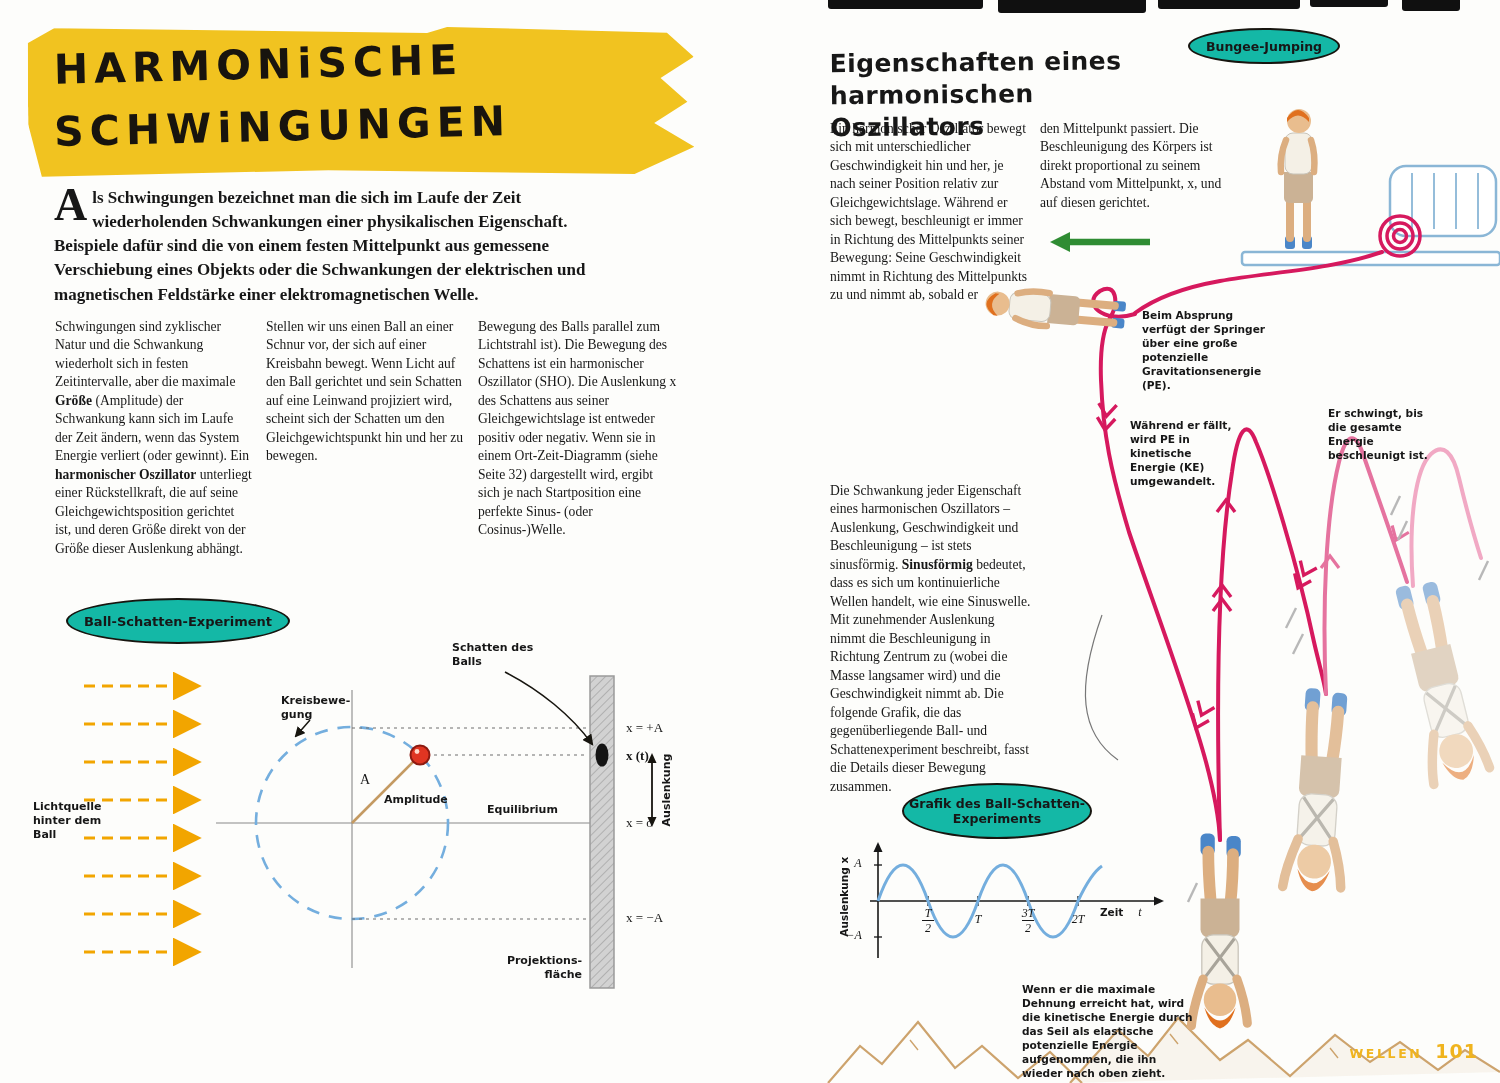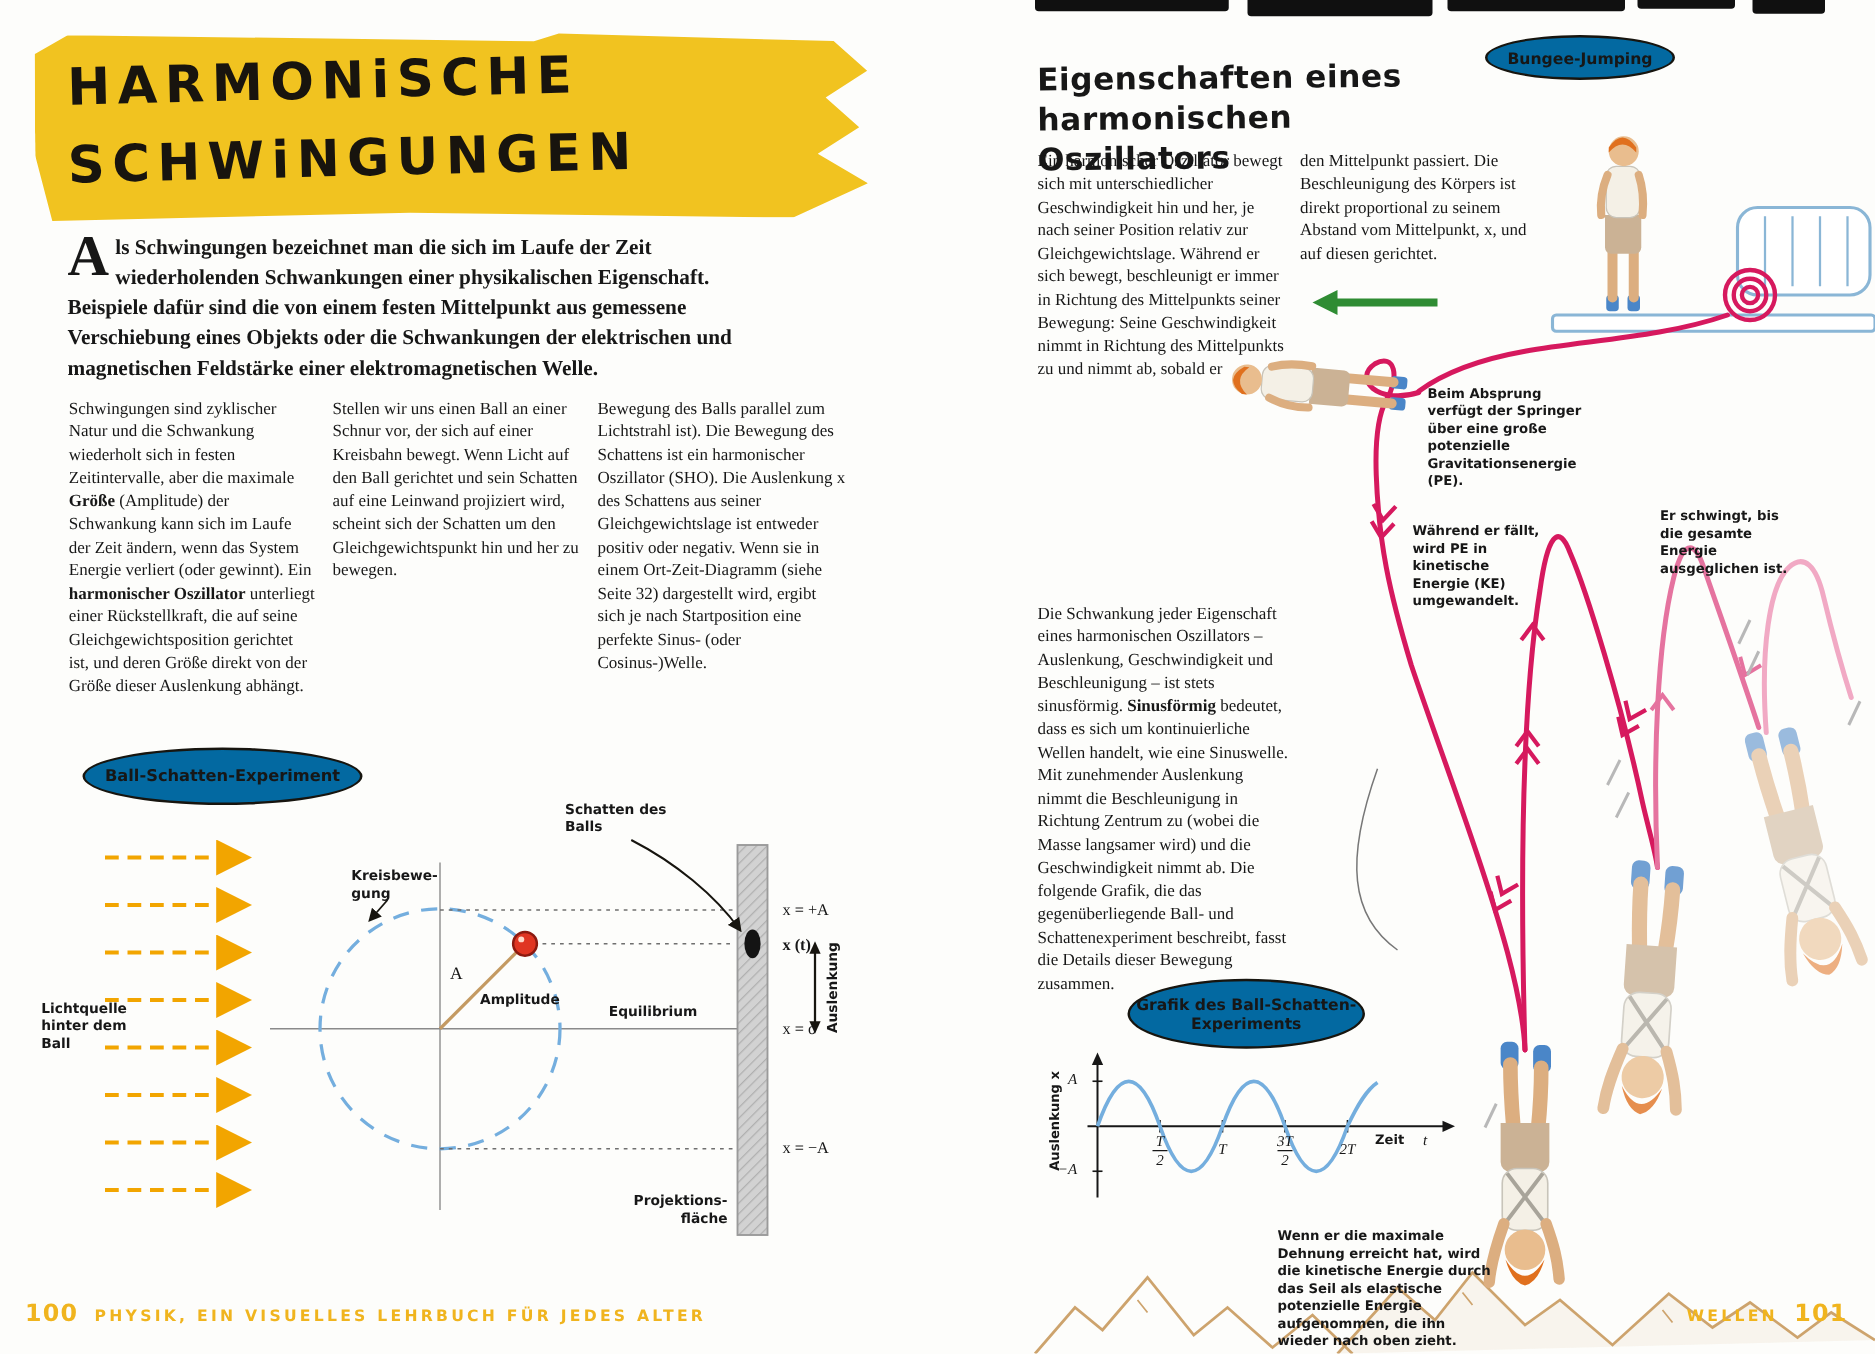--- a/index.html
+++ b/index.html
@@ -25,21 +25,21 @@
   .body-col{position:absolute;font-size:13.6px;line-height:1.36;z-index:2}
   .body-col p{margin:0 0 17px}
   .b{font-weight:bold}
 
   .hand{position:absolute;font-family:"DejaVu Sans",sans-serif;font-weight:bold;font-size:11px;
       line-height:1.28;white-space:pre-line;z-index:4}
   .anno{position:absolute;font-family:"DejaVu Sans",sans-serif;font-weight:bold;font-size:10.6px;
       line-height:1.33;z-index:6}
   .serif-it{position:absolute;font-family:"Liberation Serif",serif;font-size:13px;z-index:4}
 
-  .bubble{position:absolute;border:2.5px solid #17150f;border-radius:50%;background:#0369a1;
+  .bubble{position:absolute;border:2.5px solid #17150f;border-radius:50%;background:#14b8a6;
       display:flex;align-items:center;justify-content:center;text-align:center;
       font-family:"DejaVu Sans",sans-serif;font-weight:bold;white-space:pre-line;z-index:5}
 
   .r-heading{position:absolute;left:80px;top:46px;width:440px;font-family:"DejaVu Sans",sans-serif;
       font-weight:bold;font-size:25px;line-height:1.28;white-space:pre-line;
       transform:rotate(-0.6deg);letter-spacing:0.4px;z-index:2}
 
   .rot-left{transform:rotate(-90deg)}
   .tick{position:absolute;font-family:"Liberation Serif",serif;font-style:italic;font-size:12px;
       text-align:center;z-index:4}
@@ -148,24 +148,20 @@
   <div class="hand" style="left:384px;top:793px;width:80px">Amplitude</div>
   <div class="hand" style="left:487px;top:803px;width:90px">Equilibrium</div>
   <div class="serif-it" style="left:626px;top:720px">x = +A</div>
   <div class="serif-it" style="left:626px;top:748px;font-weight:bold">x (t)</div>
   <div class="serif-it" style="left:626px;top:815px">x = o</div>
   <div class="serif-it" style="left:626px;top:910px">x = −A</div>
   <div class="hand rot-left" style="left:621px;top:783px;width:92px;text-align:center">Auslenkung</div>
   <div class="hand" style="left:498px;top:954px;width:84px;text-align:right">Projektions-
 fläche</div>
 
-  <div class="footer" style="left:20px">
-    <span class="num">100</span>
-    <span class="txt">PHYSIK, EIN VISUELLES LEHRBUCH FÜR JEDES ALTER</span>
-  </div>
 </div>
 
 <div class="page" id="page-right">
 
   <div>
     <div class="edge-mark" style="left:78px;width:155px;height:9px"></div>
     <div class="edge-mark" style="left:248px;width:148px;height:13px"></div>
     <div class="edge-mark" style="left:408px;width:142px;height:9px"></div>
     <div class="edge-mark" style="left:560px;width:78px;height:7px"></div>
     <div class="edge-mark" style="left:652px;width:58px;height:11px"></div>
@@ -310,21 +306,21 @@
         <line x1="328" y1="896" x2="328" y2="906"></line>
         <line x1="124" y1="865" x2="132" y2="865"></line>
         <line x1="124" y1="937" x2="132" y2="937"></line>
       </g>
       <path d="M 128,901 Q 153,829 178,901 T 228,901 T 278,901 T 328,901 C 336,884 343,872 352,866" fill="none" stroke="#74aede" stroke-width="3"></path>
     </g>
   </svg>
 
   <div class="anno" style="left:392px;top:308px;width:138px">Beim Absprung verfügt der Springer über eine große potenzielle Gravitationsenergie (PE).</div>
   <div class="anno" style="left:380px;top:418px;width:108px">Während er fällt, wird PE in kinetische Energie (KE) umgewandelt.</div>
-  <div class="anno" style="left:578px;top:406px;width:112px">Er schwingt, bis die gesamte Energie ausgeglichen ist.</div>
+  <div class="anno" style="left:578px;top:406px;width:112px">Er schwingt, bis die gesamte Energie beschleunigt ist.</div>
   <div class="anno" style="left:272px;top:982px;width:175px">Wenn er die maximale Dehnung erreicht hat, wird die kinetische Energie durch das Seil als elastische potenzielle Energie aufgenommen, die ihn wieder nach oben zieht.</div>
 
   <div class="bubble" style="left:152px;top:783px;width:190px;height:56px;font-size:12.5px">
     <span>Grafik des Ball-Schatten-
 Experiments</span>
   </div>
   <div class="hand rot-left" style="left:30px;top:890px;width:130px;text-align:center;font-size:10.5px">Auslenkung x</div>
   <div class="tick" style="left:100px;top:856px;width:16px">A</div>
   <div class="tick" style="left:92px;top:928px;width:24px">−A</div>
   <div class="tick frac" style="left:165px;top:907px;width:26px">

